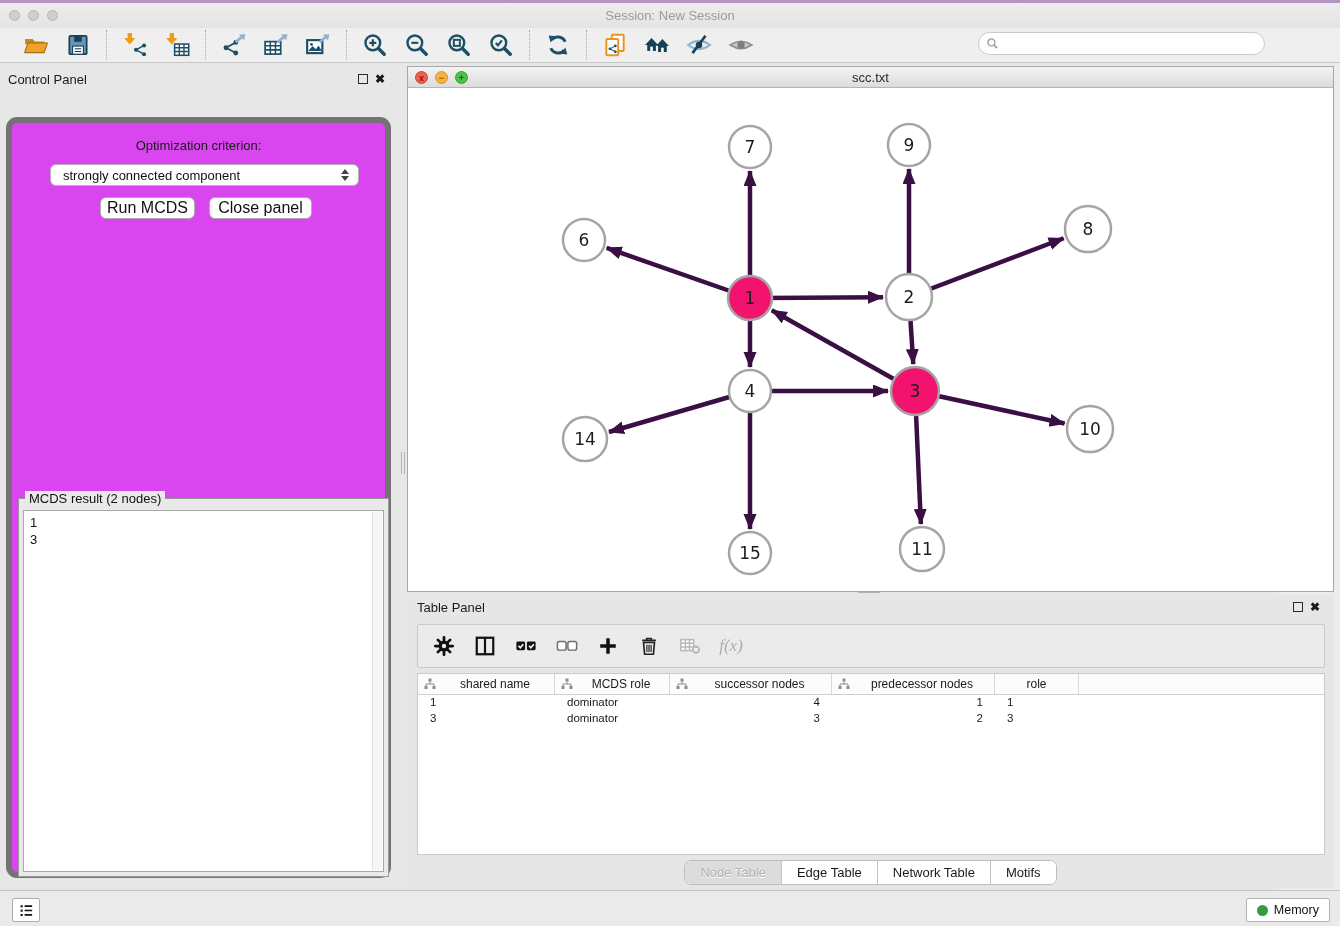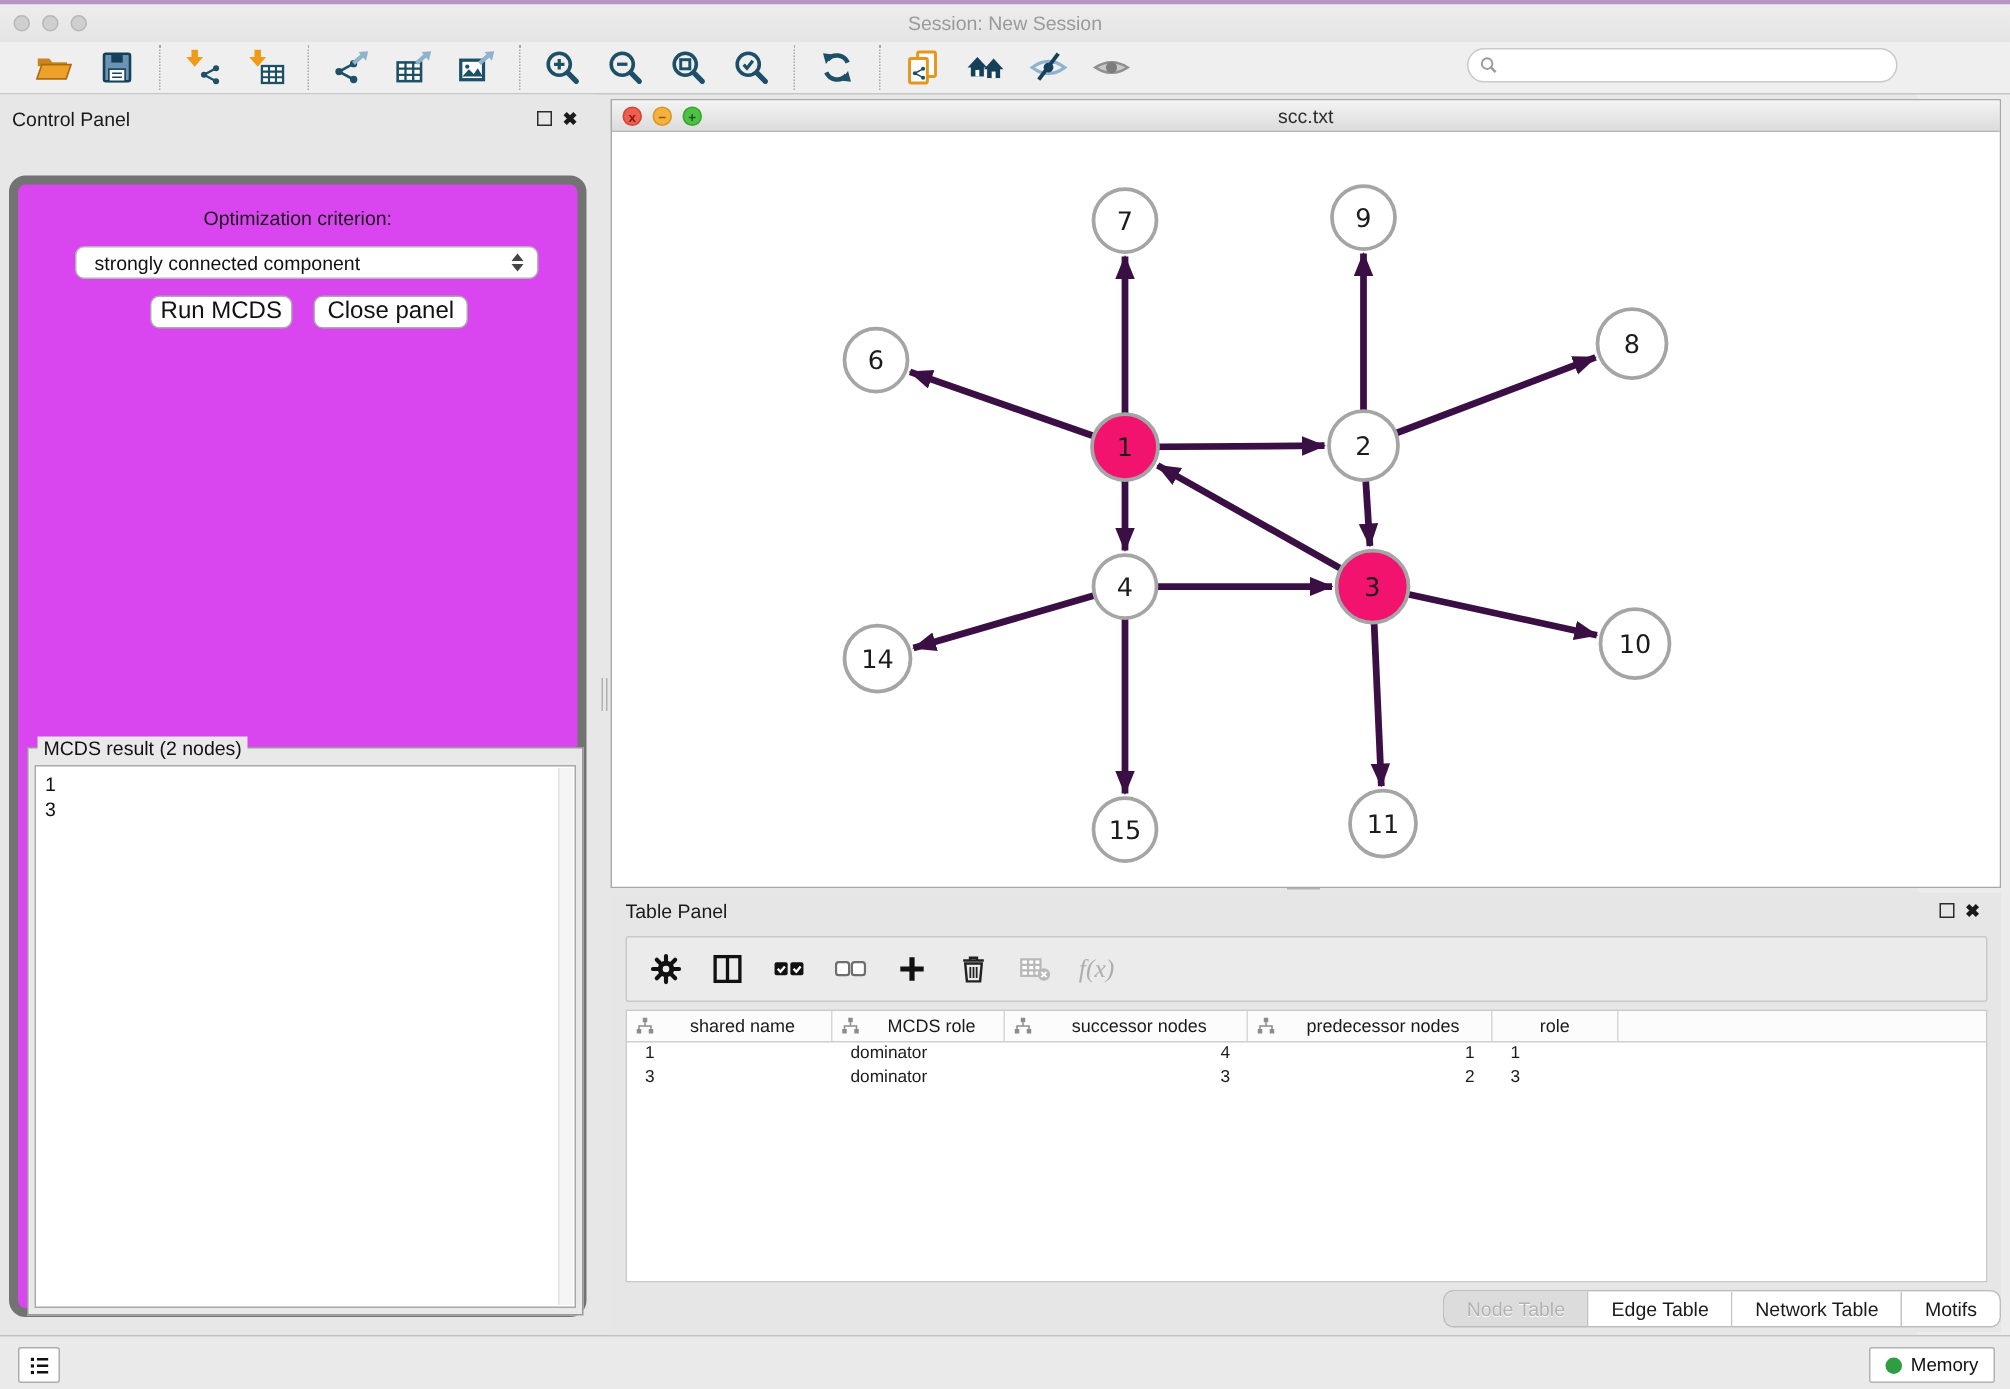--- a/index.html
+++ b/index.html
@@ -68,21 +68,21 @@
   .tpt-btn svg { width:22px; height:22px; }
   .fx-label { font-family:"Liberation Serif",serif; font-style:italic; font-size:17px; color:#adadad;text-align:center; }
   #tp-table { position:absolute; left:10px; top:78px; width:908px; height:182px; background:#fff; border:1px solid #c9c9c9; overflow:hidden; }
   #tp-header { display:flex; height:21px; background:#fcfcfc; border-bottom:1px solid #cfcfcf; }
   .th-cell { display:flex; align-items:center; border-right:1px solid #d8d8d8; font-size:12px; color:#1a1a1a; position:relative; }
   .th-cell svg { width:12px; height:12px; margin-left:6px; }
   .th-label { flex:1; text-align:center; padding:0 4px; }
   .th-filler { flex:1; background:#fcfcfc; }
   .tr-row { display:flex; height:16px; font-size:11.5px; color:#1a1a1a; }
   .td-cell { padding:1px 12px 0 12px; overflow:hidden; white-space:nowrap; }
-  #tp-tabs { position:absolute; left:0; top:265px; width:100%; display:flex; justify-content:flex-end; }
+  #tp-tabs { position:absolute; left:0; top:265px; width:100%; display:flex; justify-content:center; }
   #tp-tabs-inner { display:flex; border:1px solid #bdbdbd; border-radius:7px; overflow:hidden; background:#fff; }
   .tp-tab { height:23px; padding:0 15px; font-size:13px; color:#1a1a1a; background:#fff; display:flex; align-items:center; border-right:1px solid #c4c4c4; }
   .tp-tab:last-child { border-right:none; }
   .tp-tab.active { background:#dcdcdc; color:#b2b2b2; text-shadow:0 1px 0 #fff; }
 
   
   #status-bar { left:0; top:890px; width:1340px; height:36px; background:#eaeaea; border-top:1px solid #c2c2c2; }
   #task-btn { position:absolute; left:12px; top:7px; width:28px; height:24px; background:#fff; border:1px solid #adadad; border-radius:2px; display:flex; align-items:center; justify-content:center; }
   #task-btn svg { width:17px; height:15px; }
   #memory-btn { position:absolute; right:10px; top:7px; height:24px; background:#fff; border:1px solid #b3b3b3; border-radius:2px; display:flex; align-items:center; gap:6px; padding:0 10px; font-size:12.5px; color:#111; }

